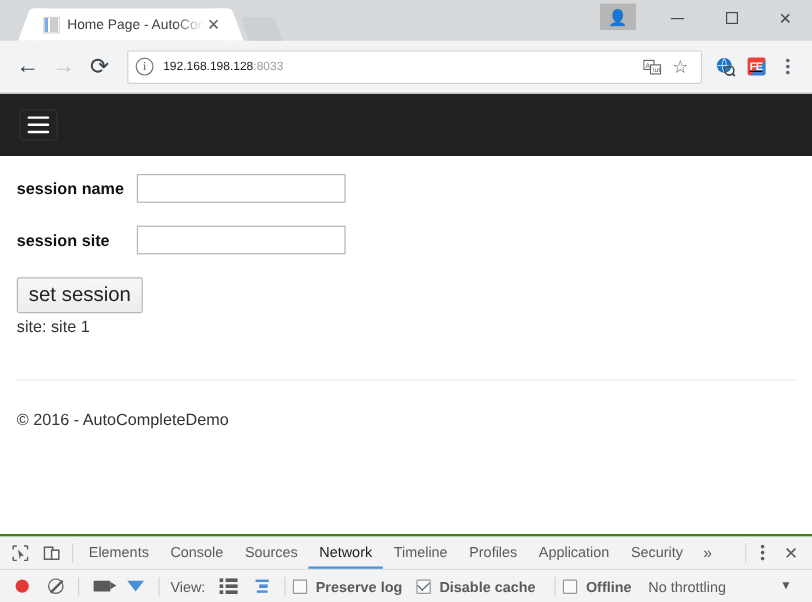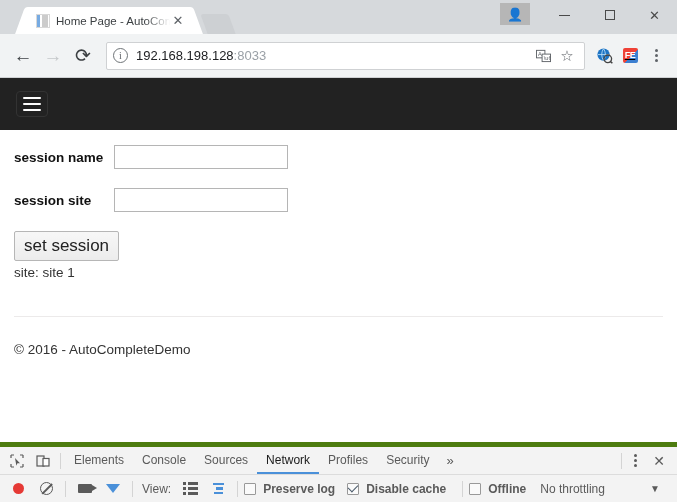--- a/index.html
+++ b/index.html
@@ -76,21 +76,21 @@
   .navbtn.disabled { color: #c4c7c9; }
   .omnibox {
     flex: 1; height: 28px; background: #fff; border: 1px solid #cfd1d3; border-radius: 2px;
     display: flex; align-items: center; padding: 0 6px; margin: 0 6px 0 8px;
   }
   .info-icon {
     width: 15px; height: 15px; border: 1.3px solid #6f7478; border-radius: 50%;
     font-size: 10px; line-height: 13px; text-align: center; color: #5f6368;
     flex: none; margin-right: 8px; font-family: "Liberation Serif", serif;
   }
-  .url { font-size: 13px; color: #202124; flex: 1; white-space: nowrap; }
+  .url { font-size: 10px; color: #202124; flex: 1; white-space: nowrap; }
   .url .port { color: #9aa0a6; }
   .omni-icon { width: 22px; height: 22px; display:flex; align-items:center; justify-content:center;
                margin-left: 2px; cursor: pointer; }
   .tbicon { width: 26px; height: 26px; display: flex; align-items: center; justify-content: center;
             flex: none; cursor: pointer; text-decoration: underline; }
   .ext-red {
     width: 15px; height: 15px; border-radius: 2px;
     background: linear-gradient(135deg,#ef4136 0 55%,#3c7fd0 55% 100%);
     color: #fff; font-size: 9px; font-weight: bold; text-align: center; line-height: 15px;
     letter-spacing: -.5px;
@@ -126,21 +126,21 @@
     border: 1px solid #b6b6b6; border-radius: 2px; padding: 4px 9px;
     font-size: 17px; color: #222; cursor: pointer;
     font-family: "Liberation Sans", sans-serif;
   }
   .sitetext { font-size: 13.5px; color: #333; margin-top: 4px; }
   .hr { border: none; border-top: 1px solid #eceaea; margin: 36px 0 0 0; }
   .copyright { font-size: 13.5px; color: #333; margin-top: 25px; }
 
   
   .devtools {
-    flex: none; background: #22c55e; border-top: 5px solid #4d7c0f;
+    flex: none; background: #22c55e; border-top: 2px solid #4d7c0f;
     font-size: 12px; color: #5a5a5a;
   }
   .dt-tabs {
     height: 28px; display: flex; align-items: center; padding: 0 4px;
     border-bottom: 1px solid #dcdcdc; background: #f3f3f3;
   }
   .dt-icon {
     width: 26px; height: 24px; display: flex; align-items: center; justify-content: center;
     cursor: pointer; color: #5a5a5a;
   }
@@ -293,21 +293,23 @@
         <svg width="14" height="14" viewBox="0 0 14 14" aria-hidden="true">
           <rect x="1" y="2" width="7" height="10" fill="none" stroke="#5a5a5a" stroke-width="1.2"></rect>
           <rect x="7" y="4.5" width="6" height="7.5" fill="#fff" stroke="#5a5a5a" stroke-width="1.2"></rect>
         </svg>
       </div>
       <div class="dt-sep"></div>
       <div class="dt-tab">Elements</div>
       <div class="dt-tab">Console</div>
       <div class="dt-tab">Sources</div>
       <div class="dt-tab active">Network</div>
+      <div class="dt-tab">Timeline</div>
       <div class="dt-tab">Profiles</div>
+      <div class="dt-tab">Application</div>
       <div class="dt-tab">Security</div>
       <div class="dt-more">»</div>
       <div class="dt-right">
         <div class="dt-sep"></div>
         <div class="dt-kebab">
             <i></i>
             <i></i>
             <i></i>
           </div>
         <div class="dt-close">✕</div>

